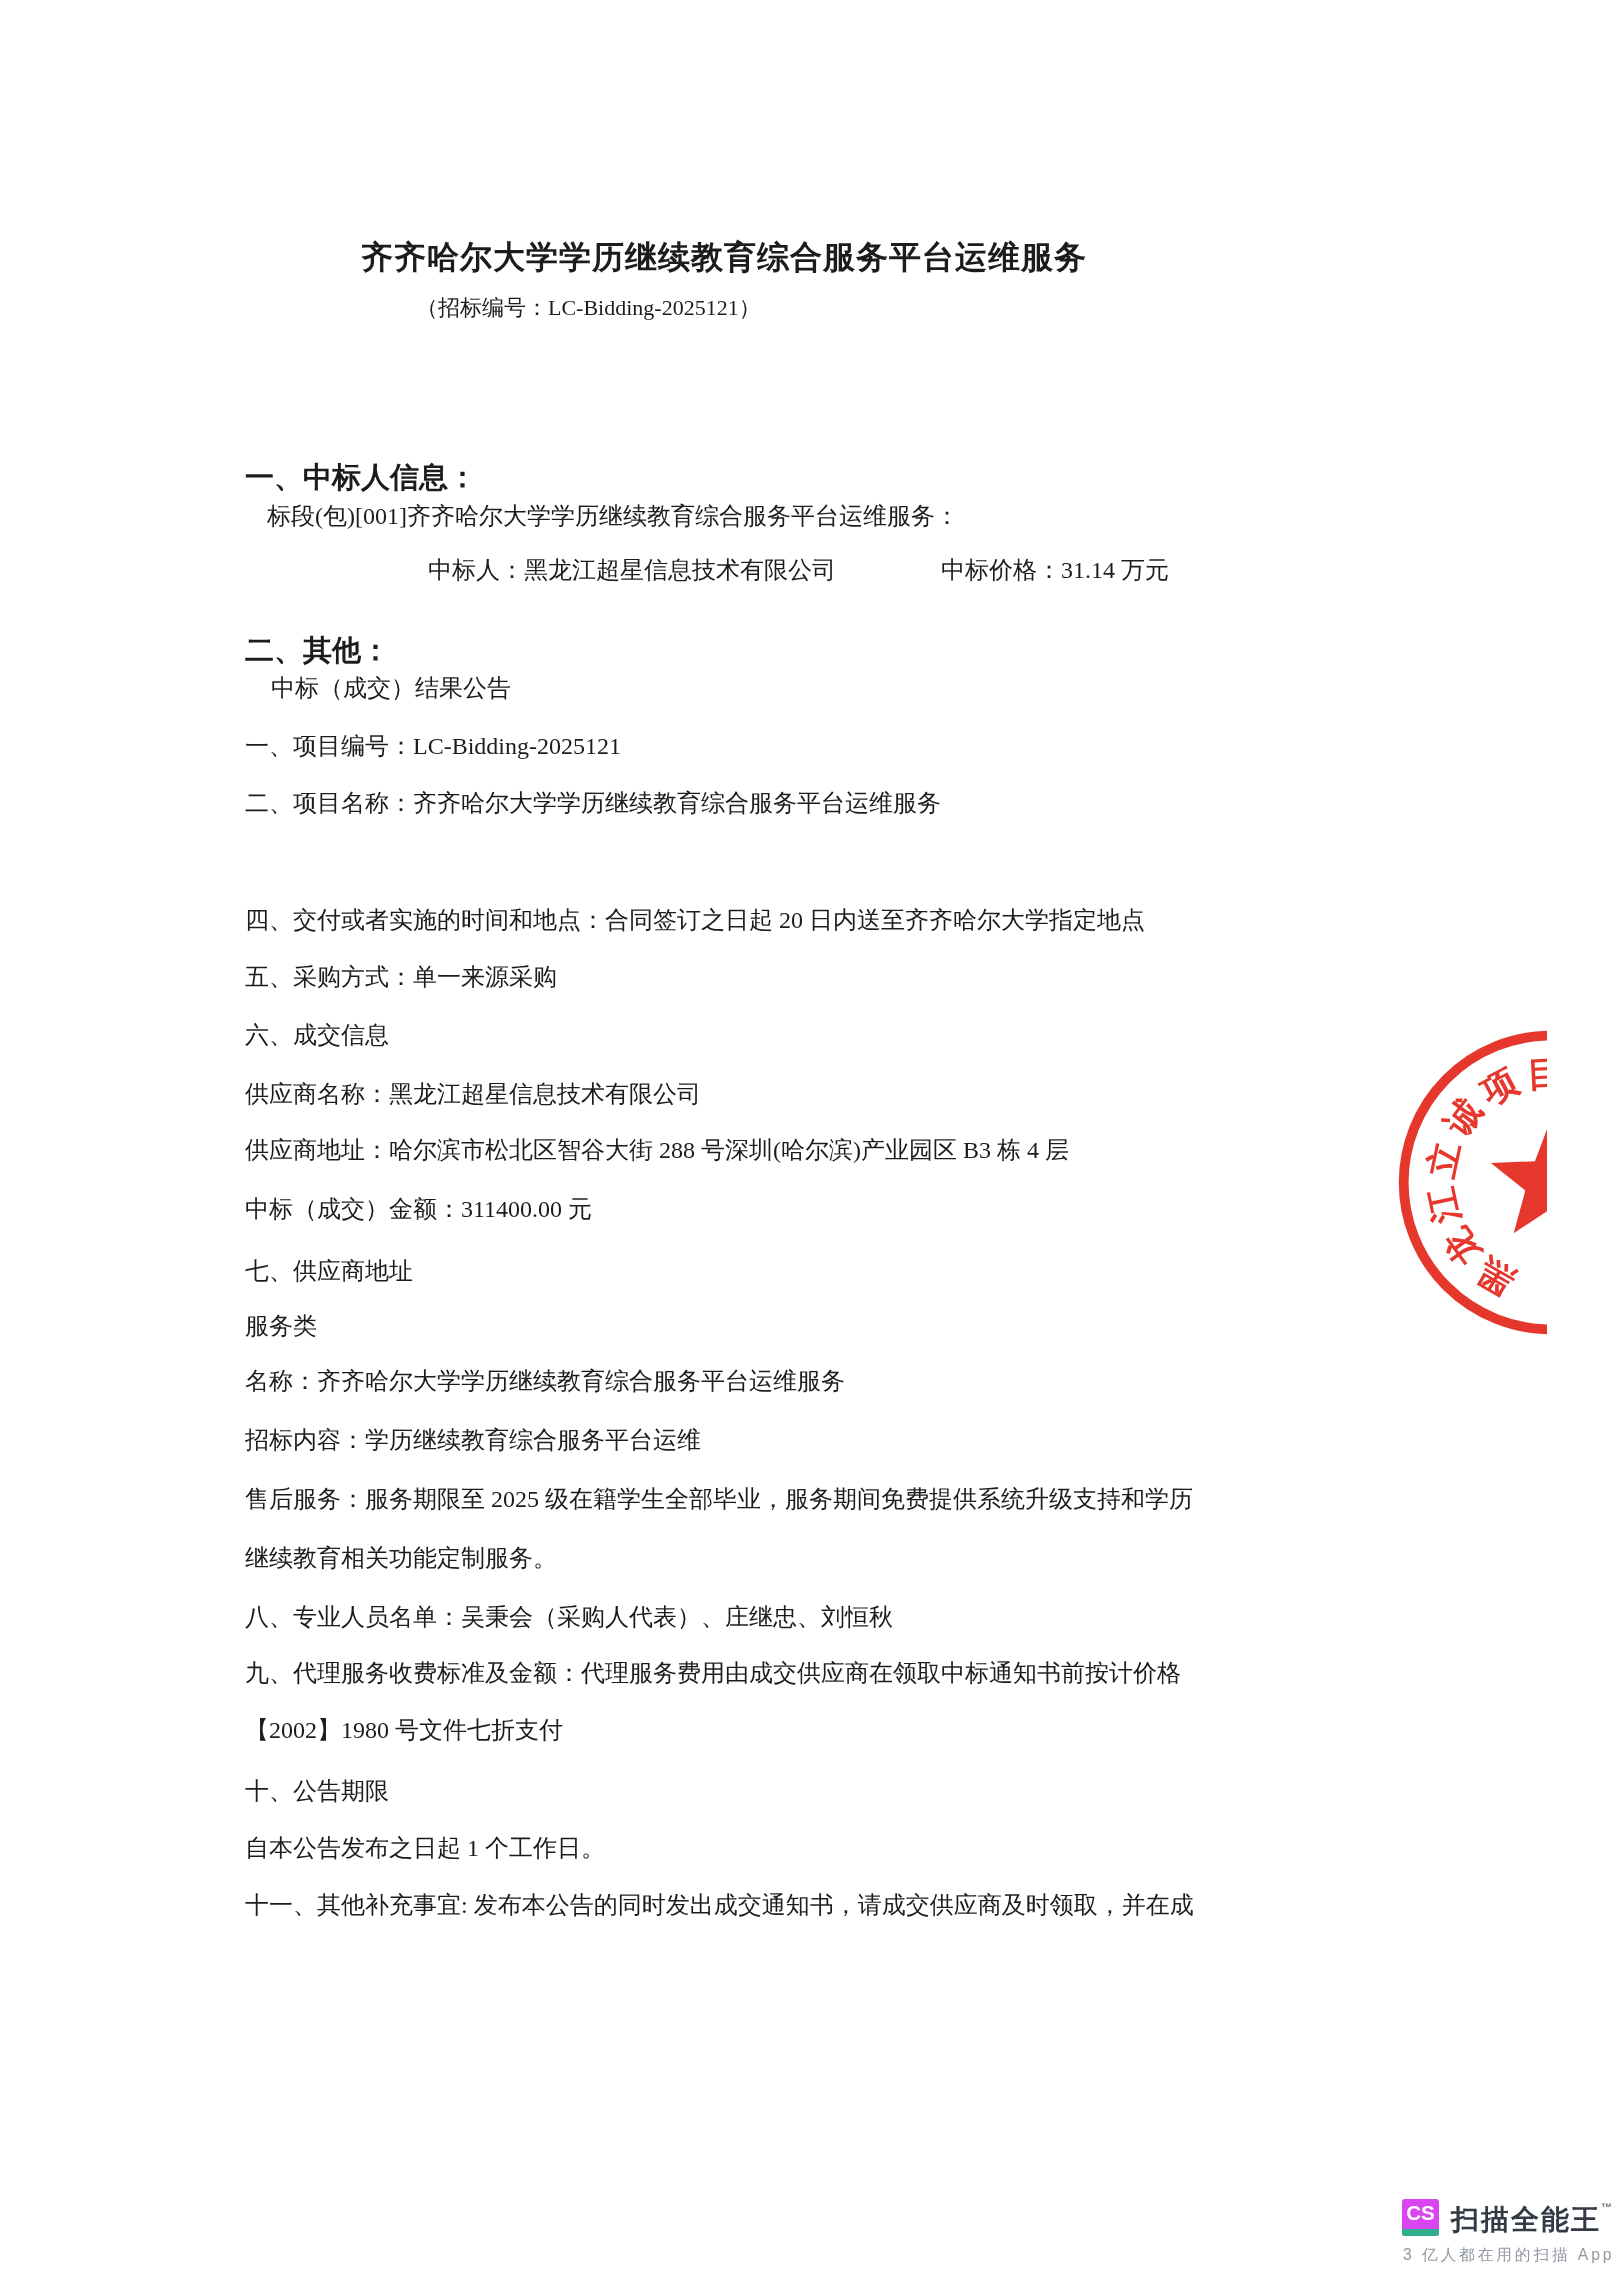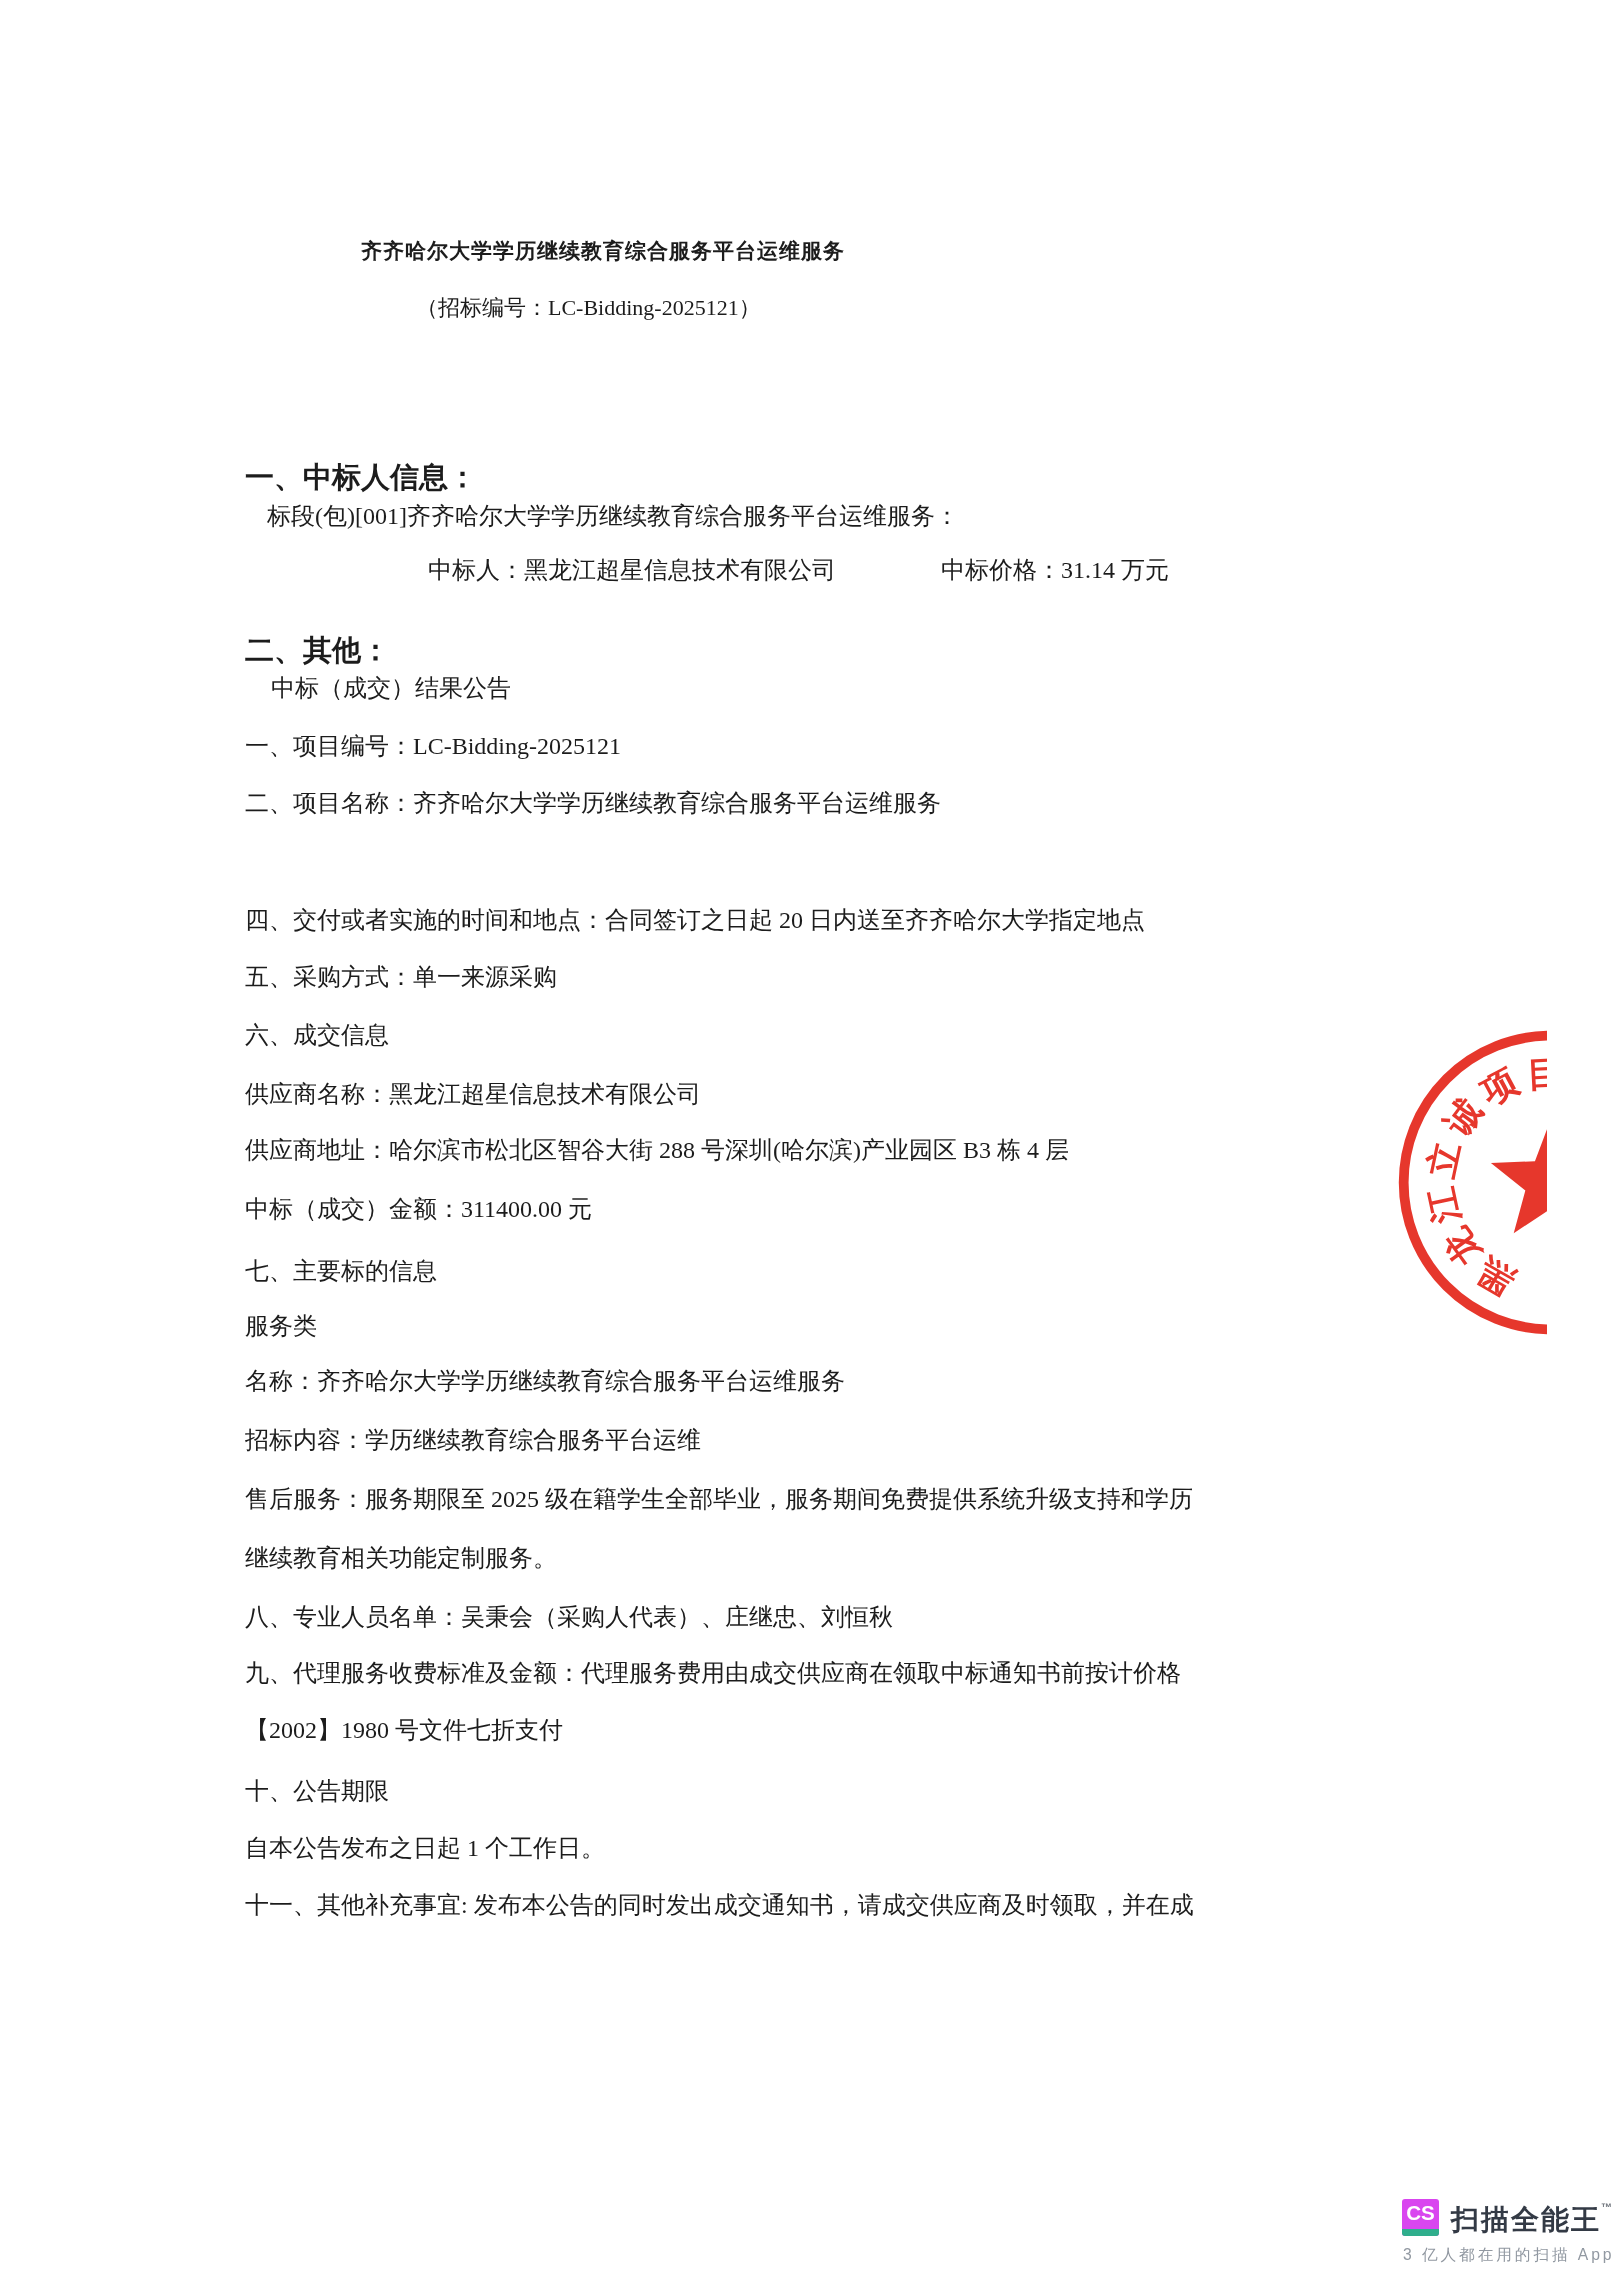--- a/index.html
+++ b/index.html
@@ -17,21 +17,21 @@
     color: #1c1c1c;
   }
   .tline {
     position: absolute;
     white-space: nowrap;
     font-size: 24px;
     line-height: 1.15;
     color: #1c1c1c;
   }
   .doc-title {
-    font-size: 21px;
+    font-size: 32px;
     font-weight: 600;
     letter-spacing: 1px;
   }
   .doc-subtitle {
     font-size: 22px;
     font-weight: 500;
   }
   .h-bold {
     font-weight: 700;
     font-size: 29px;
@@ -138,21 +138,21 @@
   <div class="tline" style="left:271px; top:675px;">中标（成交）结果公告</div>
 
   <div class="tline" style="left:245px; top:733px;">一、项目编号：LC-Bidding-2025121</div>
   <div class="tline" style="left:245px; top:790px;">二、项目名称：齐齐哈尔大学学历继续教育综合服务平台运维服务</div>
   <div class="tline" style="left:245px; top:907px;">四、交付或者实施的时间和地点：合同签订之日起 20 日内送至齐齐哈尔大学指定地点</div>
   <div class="tline" style="left:245px; top:964px;">五、采购方式：单一来源采购</div>
   <div class="tline" style="left:245px; top:1022px;">六、成交信息</div>
   <div class="tline" style="left:245px; top:1081px;">供应商名称：黑龙江超星信息技术有限公司</div>
   <div class="tline" style="left:245px; top:1137px;">供应商地址：哈尔滨市松北区智谷大街 288 号深圳(哈尔滨)产业园区 B3 栋 4 层</div>
   <div class="tline" style="left:245px; top:1196px;">中标（成交）金额：311400.00 元</div>
-  <div class="tline" style="left:245px; top:1258px;">七、主要标的信息</div>
+  <div class="tline" style="left:245px; top:1258px;">七、供应商地址</div>
   <div class="tline" style="left:245px; top:1313px;">服务类</div>
   <div class="tline" style="left:245px; top:1368px;">名称：齐齐哈尔大学学历继续教育综合服务平台运维服务</div>
   <div class="tline" style="left:245px; top:1427px;">招标内容：学历继续教育综合服务平台运维</div>
   <div class="tline" style="left:245px; top:1486px;">售后服务：服务期限至 2025 级在籍学生全部毕业，服务期间免费提供系统升级支持和学历</div>
   <div class="tline" style="left:245px; top:1545px;">继续教育相关功能定制服务。</div>
   <div class="tline" style="left:245px; top:1604px;">八、专业人员名单：吴秉会（采购人代表）、庄继忠、刘恒秋</div>
   <div class="tline" style="left:245px; top:1660px;">九、代理服务收费标准及金额：代理服务费用由成交供应商在领取中标通知书前按计价格</div>
   <div class="tline" style="left:245px; top:1717px;">【2002】1980 号文件七折支付</div>
   <div class="tline" style="left:245px; top:1778px;">十、公告期限</div>
   <div class="tline" style="left:245px; top:1835px;">自本公告发布之日起 1 个工作日。</div>

